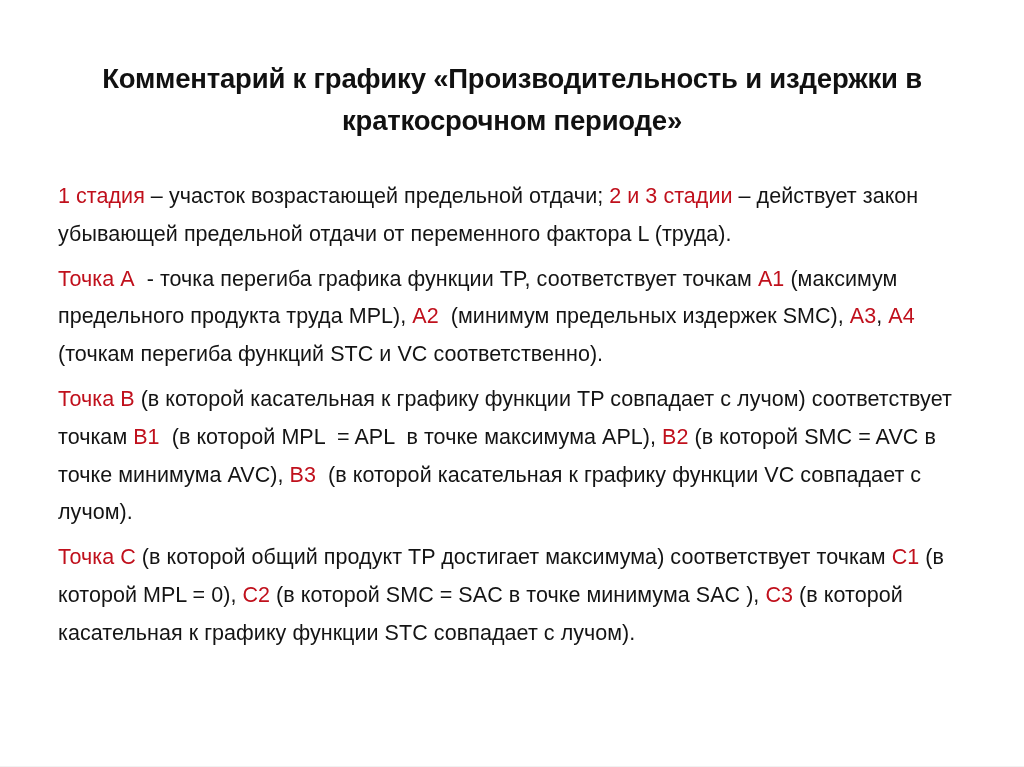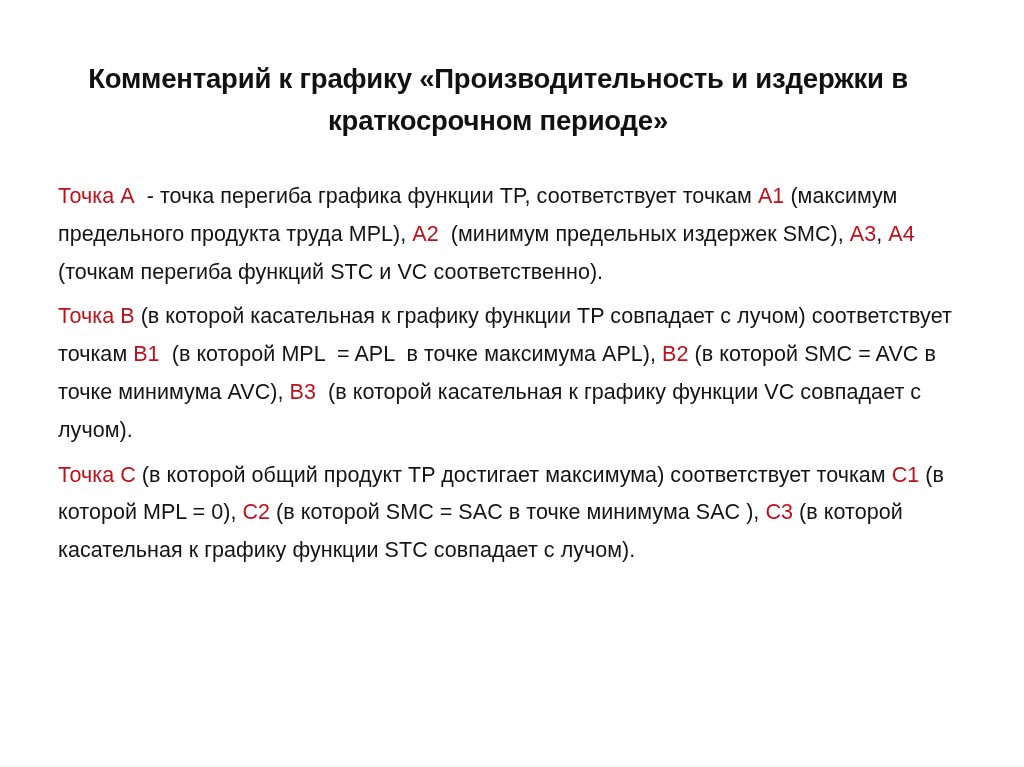--- a/index.html
+++ b/index.html
@@ -21,21 +21,21 @@
     width: 1024px;
     height: 767px;
     box-sizing: border-box;
     position: relative;
     background: #ffffff;
   }
 
   
   .slide-title {
     position: absolute;
-    left: 64px;
+    left: 78px;
     top: 40px;
     width: 868px;
     text-align: center;
     font-size: 27.5px;
     line-height: 42px;
     font-weight: bold;
     letter-spacing: -0.2px;
     color: #111111;
   }
 
@@ -75,19 +75,20 @@
   }
 </style>
 </head>
 <body>
 
 <div class="slide">
 
   <h1 class="slide-title">Комментарий к графику «Производительность и издержки в краткосрочном периоде»</h1>
 
   <div class="body-block">
+    <p class="para"><span class="hl nowrap" style="color: rgb(192, 16, 28);">1 стадия</span><span> – участок возрастающей предельной отдачи; </span><span class="hl nowrap" style="color: rgb(192, 16, 28);">2 и 3 стадии</span><span> – действует закон убывающей предельной отдачи от переменного фактора L (труда).</span></p>
     <p class="para"><span class="hl nowrap" style="color: rgb(192, 16, 28);">Точка А</span><span>  - точка перегиба графика функции TP, соответствует точкам </span><span class="hl nowrap" style="color: rgb(192, 16, 28);">А1</span><span> (максимум  предельного продукта труда MPL), </span><span class="hl nowrap" style="color: rgb(192, 16, 28);">А2</span><span>  (минимум предельных издержек SMC), </span><span class="hl nowrap" style="color: rgb(192, 16, 28);">А3</span><span>, </span><span class="hl nowrap" style="color: rgb(192, 16, 28);">А4</span><span>  (точкам перегиба функций STC и VC соответственно).</span></p>
     <p class="para"><span class="hl nowrap" style="color: rgb(192, 16, 28);">Точка В</span><span> (в которой касательная к графику функции TP совпадает с лучом) соответствует точкам </span><span class="hl nowrap" style="color: rgb(192, 16, 28);">В1</span><span>  (в которой MPL  = APL  в точке максимума APL), </span><span class="hl nowrap" style="color: rgb(192, 16, 28);">В2</span><span> (в которой SMC = AVC в точке минимума AVC), </span><span class="hl nowrap" style="color: rgb(192, 16, 28);">В3</span><span>  (в которой касательная к графику функции VC совпадает с лучом).</span></p>
     <p class="para"><span class="hl nowrap" style="color: rgb(192, 16, 28);">Точка С</span><span> (в которой общий продукт TP достигает максимума) соответствует точкам </span><span class="hl nowrap" style="color: rgb(192, 16, 28);">С1</span><span> (в которой MPL = 0), </span><span class="hl nowrap" style="color: rgb(192, 16, 28);">С2</span><span> (в которой SMC = SAC в точке минимума SAC ), </span><span class="hl nowrap" style="color: rgb(192, 16, 28);">С3</span><span> (в которой касательная к графику функции STC совпадает с лучом).</span></p>
   </div>
 
   <div class="bottom-rule"></div>
 </div>
 
 </body></html>

